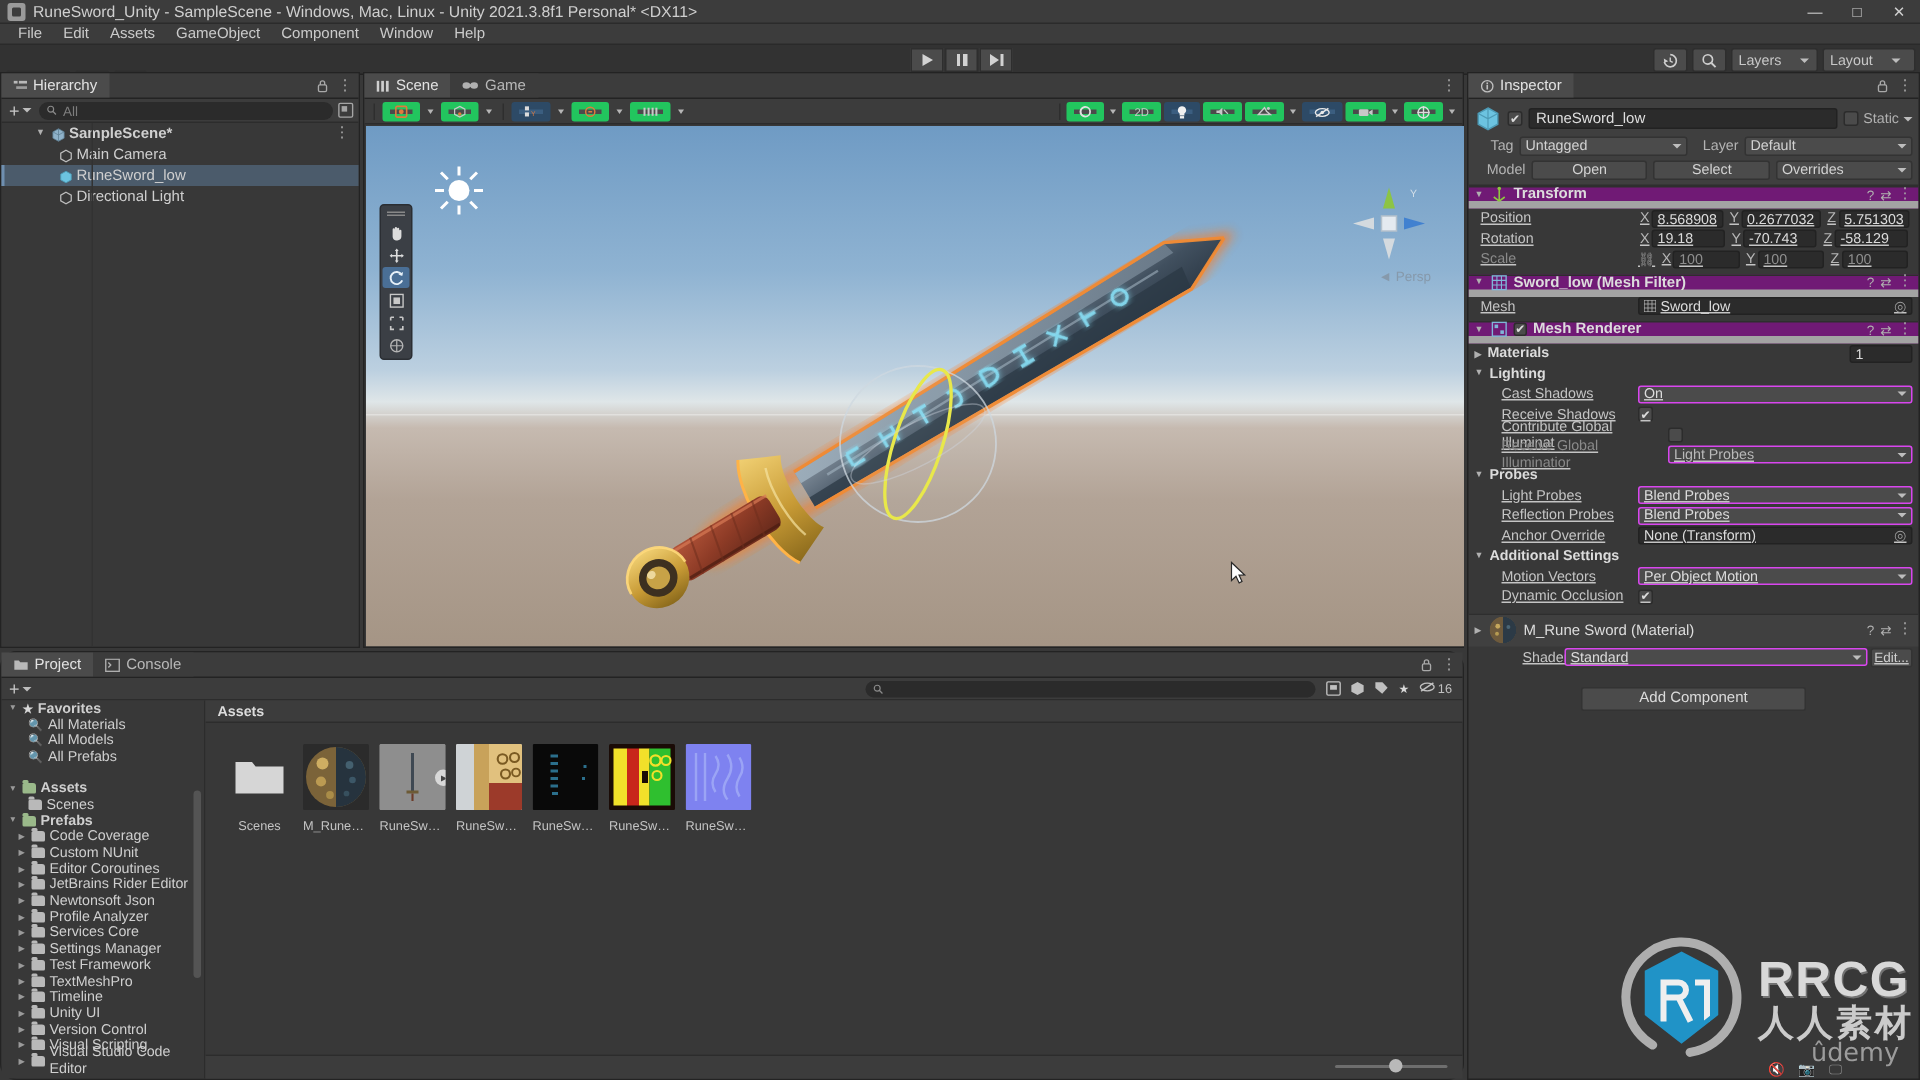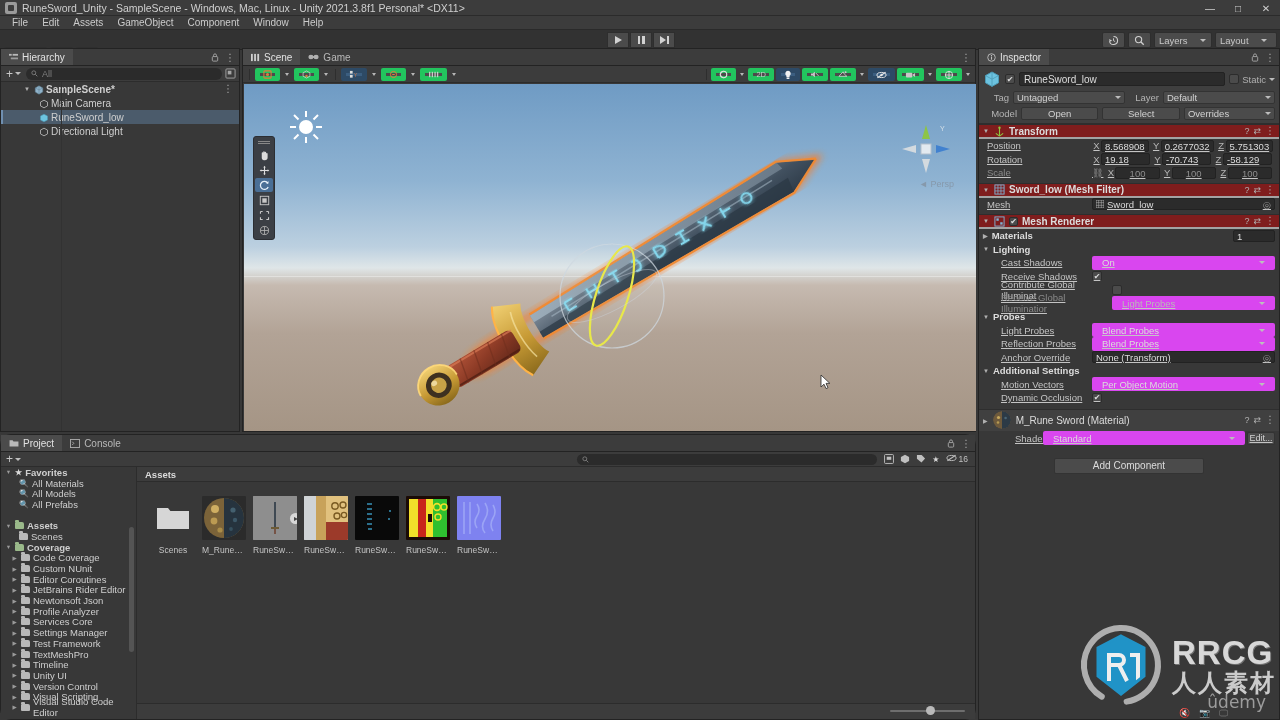--- a/index.html
+++ b/index.html
@@ -158,39 +158,39 @@
   .static-wrap { display:flex; align-items:center; gap:3px; font-size:9.5px; color:#b0b0b0; }
   .go-row2 { display:flex; align-items:center; gap:4px; margin-top:3px; font-size:9.5px; }
   .lbl-r { color:#b4b4b4; }
   .dd { height:13px; background:#4b4b4b; border:1px solid #333; border-radius:2px;
     display:flex; align-items:center; justify-content:space-between; padding:0 3px;
     font-size:9.5px; color:#d2d2d2; }
   .btn-flat { height:13px; background:#4b4b4b; border:1px solid #333; border-radius:2px;
     display:flex; align-items:center; justify-content:center; font-size:9.5px; color:#d2d2d2; }
 
   .comp-head {
-    height:15px; background:#7f1d1d; display:flex; align-items:center; gap:4px;
-    padding:0 4px; border-top:1px solid #2e2e2e; border-bottom:2px solid #a3a3a3;
+    height:15px; background:#701a75; display:flex; align-items:center; gap:4px;
+    padding:0 4px; border-top:1px solid #2e2e2e; border-bottom:5px solid #a3a3a3;
   }
   .comp-head .fold { font-size:6px; color:#b0b0b0; width:7px; }
   .comp-title { font-size:10px; color:#dcdcdc; font-weight:bold; }
   .comp-icons { margin-left:auto; display:flex; align-items:center; gap:4px; color:#b0b0b0; font-size:9px; }
 
   .prow { display:flex; align-items:center; height:13.5px; padding-left:8px; font-size:9.5px;text-decoration:underline; }
   .prow .pl { color:#c4c4c4; width:105px; flex:none; }
   .prow .pl.ind { padding-left:14px; width:105px; }
   .prow .pl.dim { color:#8a8a8a; }
   .v3 { display:flex; align-items:center; gap:0px; flex:1; padding-right:4px; }
   .v3 .ax { width:9px; text-align:center; color:#b6b6b6; font-size:9.5px; }
   .v3 .vf { flex:1; height:12px; background:#2b2b2b; border:1px solid #222; border-radius:2px;
     padding:0 3px; font-size:9.5px; color:#dcdcdc; line-height:11px; margin-right:3px; }
-  .v3 .vf.dim { color:#8e8e8e;text-align:center; }
+  .v3 .vf.dim { color:#8e8e8e; }
   .field-wide { flex:1; height:12px; background:#2b2b2b; border:1px solid #222; border-radius:2px;
     display:flex; align-items:center; padding:0 3px; gap:3px; font-size:9.5px; color:#dcdcdc; margin-right:4px;}
-  .dd-wide { flex:1; height:12px; background:#4b4b4b; border:7px solid #d946ef; border-radius:2px;
+  .dd-wide { flex:1; height:12px; background:#4b4b4b; border:1px solid #d946ef; border-radius:2px;
     display:flex; align-items:center; justify-content:space-between; padding:0 3px;
     font-size:9.5px; color:#dcdcdc; margin-right:4px; }
   .dd-wide.dimbg { background:#454545; color:#b9b9b9; }
   .sec-head { display:flex; align-items:center; gap:4px; padding-left:4px; height:13.5px; font-size:9.5px; color:#dcdcdc; font-weight:bold; }
   .sec-head .fold { font-size:6px; color:#b0b0b0; }
   .mat-head { height:22px; background:#404040; display:flex; align-items:center; gap:5px; padding:0 4px;
     border-top:1px solid #2e2e2e; }
   .mat-thumb { width:18px; height:18px; border-radius:50%; flex:none; overflow:hidden; }
   .add-comp { width:150px; height:16px; margin:12px auto 0; background:#4b4b4b; border:1px solid #333;
     border-radius:2px; display:flex; align-items:center; justify-content:center; font-size:10px; color:#dcdcdc; }
@@ -1038,21 +1038,21 @@
           <span class="folder green"></span>
           <span>Assets</span>
         </div>
         <div class="trow" style="padding-left:18px">
           <span class="folder"></span>
           <span>Scenes</span>
         </div>
         <div class="trow bold" style="padding-left:4px">
           <span class="fold">▼</span>
           <span class="folder green"></span>
-          <span>Coverage</span>
+          <span>Prefabs</span>
         </div>
 
         <div class="trow" style="padding-left:10px">
             <span class="fold">▶</span>
             <span class="folder"></span>
             <span>Code Coverage</span>
           </div>
         <div class="trow" style="padding-left:10px">
             <span class="fold">▶</span>
             <span class="folder"></span>

